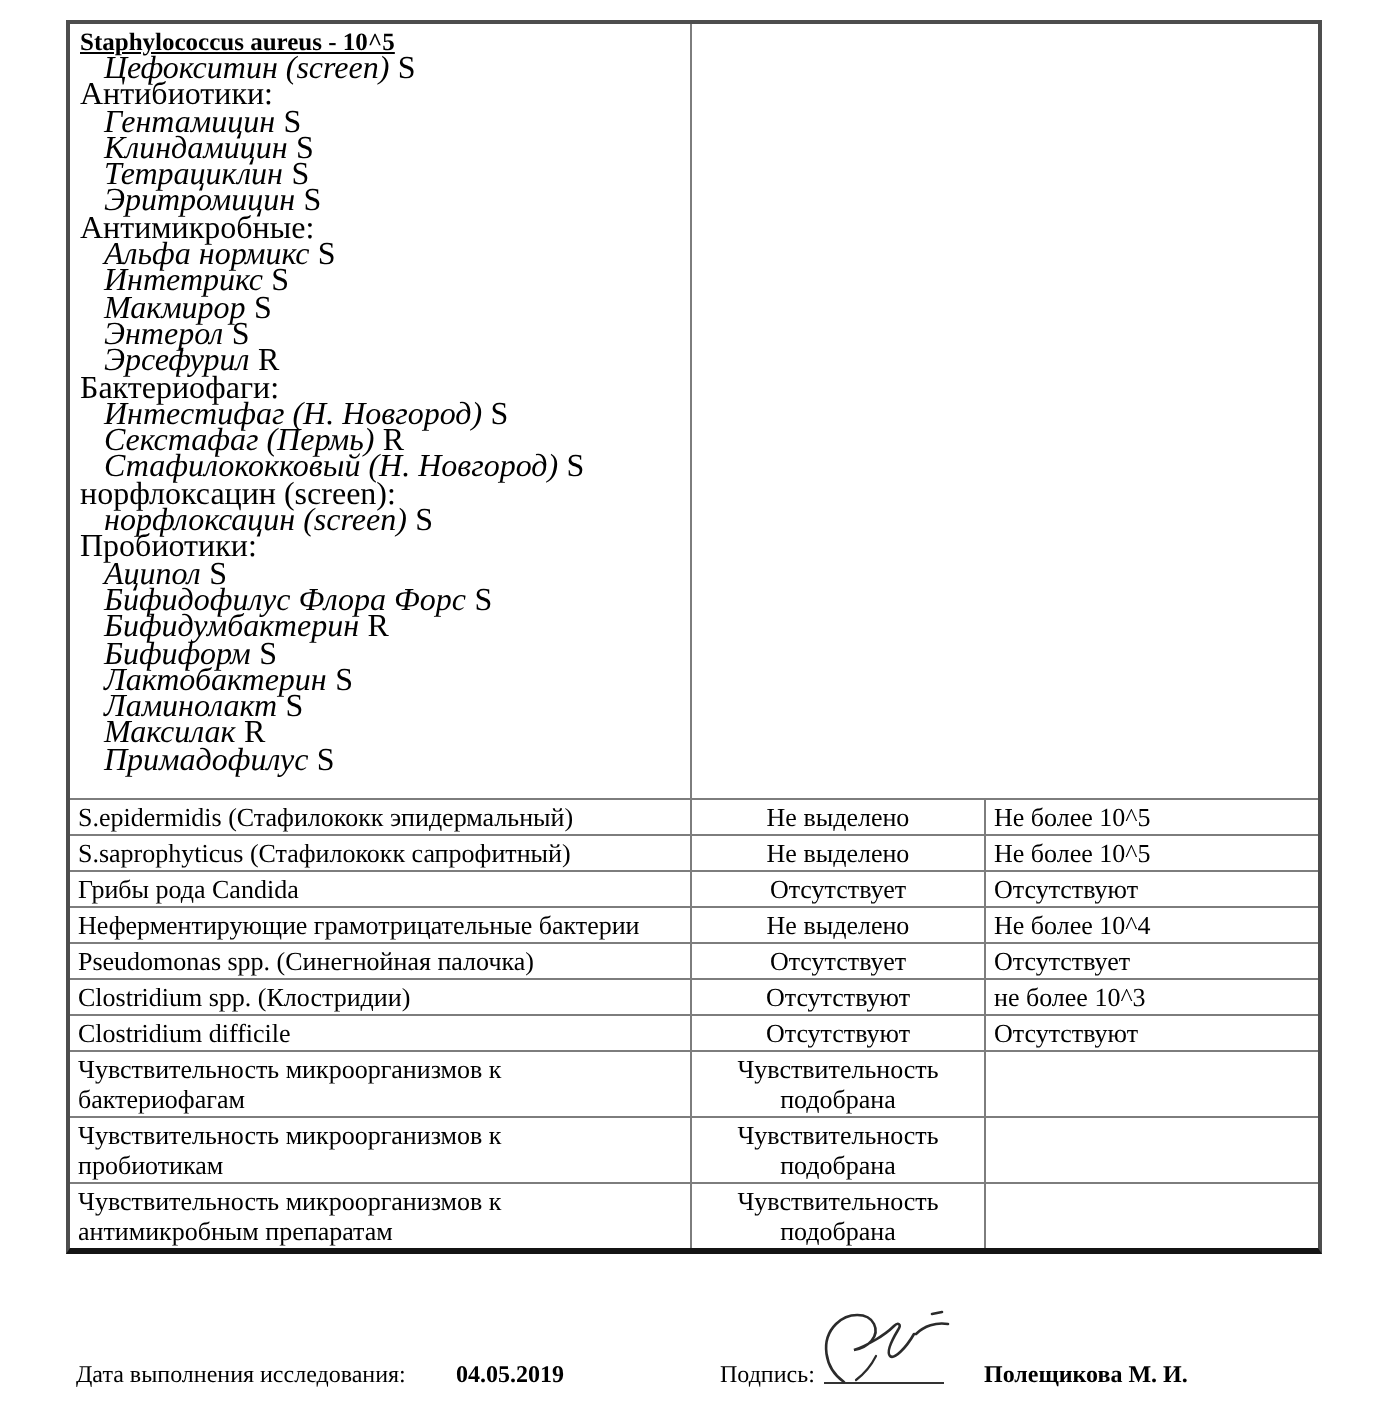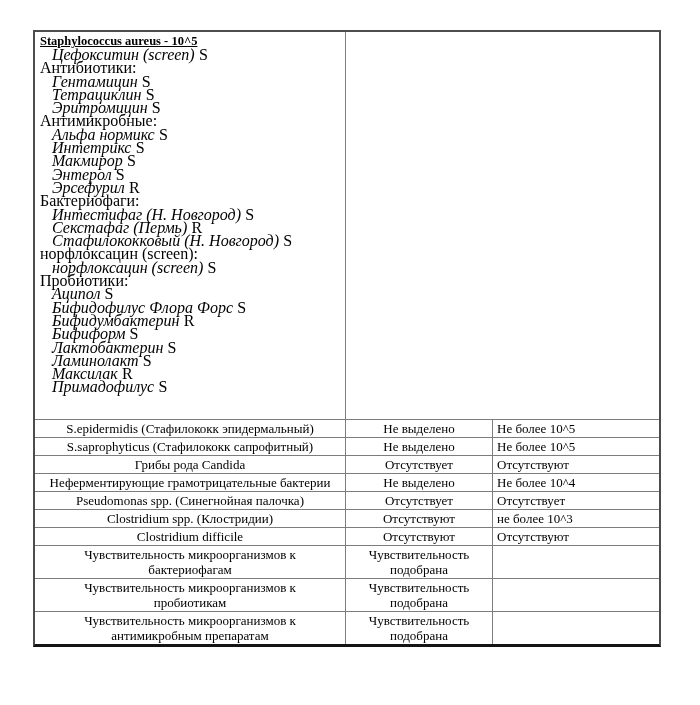--- a/index.html
+++ b/index.html
@@ -4,35 +4,35 @@
 <style>
   html,body { margin:0; padding:0; background:#ffffff; }
   .page {
     position:relative; width:700px; height:705px; background:#ffffff;
     font-family:"Liberation Serif", serif; color:#000; overflow:hidden;
   }
 
   
   .lab-table {
     position:absolute; left:33px; top:10px; width:628px; box-sizing:border-box;
-    border:2px solid #4d4d4d; border-bottom:3px solid #141414; background:#fff;margin-top:20px;
+    border:2px solid #4d4d4d; border-bottom:3px solid #141414; background:#fff;
   }
   .main-row { display:flex; border-bottom:1px solid #7d7d7d; height:388px; box-sizing:border-box; }
   .organism-cell { width:311px; box-sizing:border-box; border-right:1px solid #7d7d7d; padding:2px 3px 0 4px; overflow:hidden; }
   .spacer-cell { flex:1; }
 
   .organism-title { font-size:12.5px; font-weight:bold; text-decoration:underline; line-height:14px; padding-left:1px; white-space:nowrap; }
   .abx-line { font-size:16px; line-height:13.3px; white-space:nowrap; }
   .abx-line.group { padding-left:1px; }
   .abx-line.drug { padding-left:13px; font-style:italic; }
   .abx-marker { font-style:normal; margin-left:1px; }
 
   .data-row { display:flex; border-bottom:1px solid #7d7d7d; box-sizing:border-box; font-size:13px; }
   .data-row:last-child { border-bottom:none; }
-  .cell { box-sizing:border-box; padding:1px 4px; line-height:15px;text-align:center; }
+  .cell { box-sizing:border-box; padding:1px 4px; line-height:15px; }
   .cell-name { width:311px; border-right:1px solid #7d7d7d; }
   .cell-result { width:147px; border-right:1px solid #7d7d7d; text-align:center; }
   .cell-norm { flex:1; text-align:left; }
 
   
   .comments {
     position:absolute; left:36px; top:631px; width:632px;
     font-family:"Liberation Sans", sans-serif; font-size:13.5px; line-height:20px; color:#1c1c1c;
   }
 
@@ -52,20 +52,21 @@
 
   <div class="lab-table">
 
     <div class="main-row">
       <div class="organism-cell">
         <div class="organism-title">Staphylococcus aureus - 10^5</div>
         <div>
             <div class="abx-line drug"><span class="abx-name">Цефокситин (screen)</span><span class="abx-marker"> S</span></div>
             <div class="abx-line group"><span class="abx-name">Антибиотики:</span></div>
             <div class="abx-line drug"><span class="abx-name">Гентамицин</span><span class="abx-marker"> S</span></div>
+            <div class="abx-line drug"><span class="abx-name">Клиндамицин</span><span class="abx-marker"> S</span></div>
             <div class="abx-line drug"><span class="abx-name">Тетрациклин</span><span class="abx-marker"> S</span></div>
             <div class="abx-line drug"><span class="abx-name">Эритромицин</span><span class="abx-marker"> S</span></div>
             <div class="abx-line group"><span class="abx-name">Антимикробные:</span></div>
             <div class="abx-line drug"><span class="abx-name">Альфа нормикс</span><span class="abx-marker"> S</span></div>
             <div class="abx-line drug"><span class="abx-name">Интетрикс</span><span class="abx-marker"> S</span></div>
             <div class="abx-line drug"><span class="abx-name">Макмирор</span><span class="abx-marker"> S</span></div>
             <div class="abx-line drug"><span class="abx-name">Энтерол</span><span class="abx-marker"> S</span></div>
             <div class="abx-line drug"><span class="abx-name">Эрсефурил</span><span class="abx-marker"> R</span></div>
             <div class="abx-line group"><span class="abx-name">Бактериофаги:</span></div>
             <div class="abx-line drug"><span class="abx-name">Интестифаг (Н. Новгород)</span><span class="abx-marker"> S</span></div>
@@ -136,14 +137,27 @@
         <div class="data-row">
           <div class="cell cell-name">Чувствительность микроорганизмов к<br>антимикробным препаратам</div>
           <div class="cell cell-result">Чувствительность подобрана</div>
           <div class="cell cell-norm"></div>
         </div>
       </div>
 
   </div>
 
 
+  <div class="footer">
+    <span class="date-label">Дата выполнения исследования:</span>
+    <span class="date-value">04.05.2019</span>
+    <span class="sig-label">Подпись:</span>
+    <span class="sig-line"></span>
+    <svg class="sig-scribble" viewBox="0 0 86 40" xmlns="http://www.w3.org/2000/svg">
+      <path d="M14,37 C4,30 2,16 10,8 C16,2 26,2 29,8 C32,14 26,20 19,21 C25,19 34,14 39,9
+               C41,7 43,8 41,11 C38,16 35,22 37,24 C39,26 45,20 49,13" fill="none" stroke="#2b2b2b" stroke-width="1.3" stroke-linecap="round"></path>
+      <path d="M50,13 C54,9 60,7 66,8 M58,3 L63,2" fill="none" stroke="#2b2b2b" stroke-width="1.3" stroke-linecap="round"></path>
+      <path d="M20,36 C24,33 28,28 30,24" fill="none" stroke="#2b2b2b" stroke-width="1.1" stroke-linecap="round"></path>
+    </svg>
+    <span class="sig-name">Полещикова М. И.</span>
+  </div>
 
 </div>
 
 </body></html>

